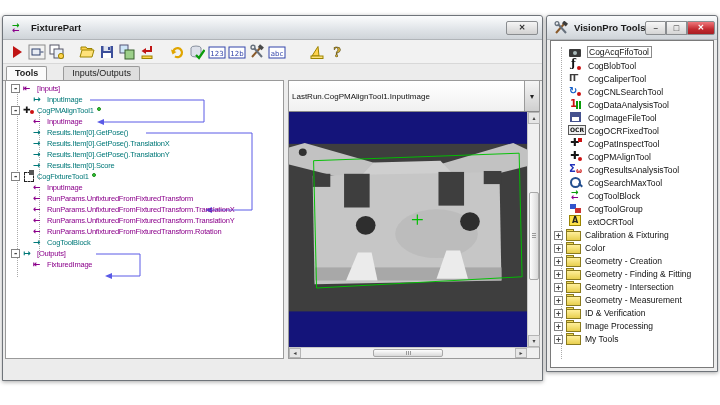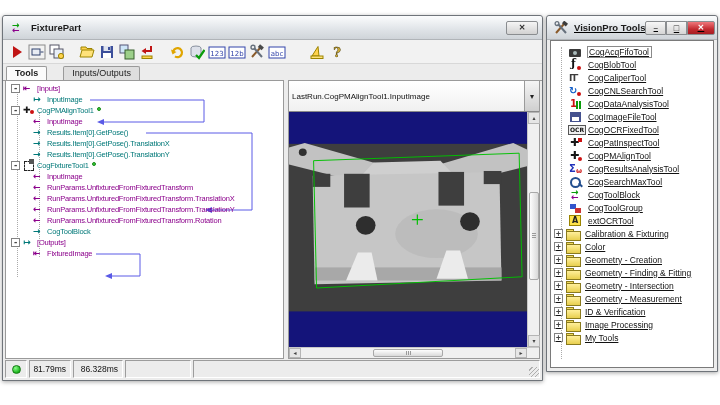--- a/index.html
+++ b/index.html
@@ -100,21 +100,21 @@
         align-items:center;justify-content:flex-end;font-size:8.5px;color:#111;padding:0 4px;}
   .cell.led{width:22px;justify-content:center;}
   .leddot{width:9px;height:9px;border-radius:50%;background:radial-gradient(circle at 35% 30%,#8cff8c,#1db31d 70%);border:1px solid #137a13;}
   .cell.t1{width:42px;} .cell.t2{width:50px;} .cell.sp1{width:66px;} .cell.rest{flex:1;margin-right:0;}
   .grip{position:absolute;right:1px;bottom:1px;width:10px;height:10px;
         background:repeating-linear-gradient(135deg,transparent 0 2px,#aeaeae 2px 3px);}
 
   
   .toolsbody{position:absolute;left:3px;right:3px;top:24px;bottom:3px;background:#fff;border:1px solid #7a7a7a;
         overflow:hidden;padding-top:4px;position:absolute;}
-  .trow{height:13px;display:flex;align-items:center;font-size:8.5px;color:#111;white-space:nowrap;position:relative;z-index:1;text-decoration:underline;}
+  .trow{height:13px;display:flex;align-items:flex-end;font-size:8.5px;color:#111;white-space:nowrap;position:relative;z-index:1;}
   .trow .xp{margin:0 2px 0 3px;}
   .trow.toolrow{padding-left:17px;}
   .tsel{border:1px solid #8a8a8a;padding:0 2px;background:#fff;}
   .ti{flex:0 0 16px;height:12px;position:relative;margin-right:3px;}
   .tlabel{padding-left:1px;}
 
   
   .ic-cam::before{content:"";position:absolute;left:1px;top:3px;width:12px;height:8px;background:#3a3a3a;border-radius:1px;}
   .ic-cam::after{content:"";position:absolute;left:5px;top:5px;width:4px;height:4px;border-radius:50%;background:#a9baba;}
   .ic-blob::before{content:"\0192";font:bold 11px/10px "DejaVu Serif",serif;color:#111;position:absolute;left:3px;top:0;}
@@ -307,20 +307,24 @@
           <span class="lbl teal">Results.Item[0].GetPose()</span>
         </div>
       <div class="row d1">
           <span class="tic teal t-right"></span>
           <span class="lbl teal">Results.Item[0].GetPose().TranslationX</span>
         </div>
       <div class="row d1">
           <span class="tic teal t-right"></span>
           <span class="lbl teal">Results.Item[0].GetPose().TranslationY</span>
         </div>
+      <div class="row d1">
+          <span class="tic teal t-right"></span>
+          <span class="lbl teal">Results.Item[0].Score</span>
+        </div>
       <div class="row d0">
           <span class="xp xp-m"></span>
           <span class="tool-ic fix-ic"></span>
           <span class="lbl teal">CogFixtureTool1</span>
           <span class="runled"></span>
         </div>
       <div class="row d1">
           <span class="tic purple t-left"></span>
           <span class="lbl purple">InputImage</span>
         </div>
@@ -393,34 +397,24 @@
         </div>
       </div>
       <div class="hbar">
         <span class="lf"></span>
         <span class="hthumb"></span>
         <span class="rt"></span>
       </div>
     </div>
   </div>
 
-  <div class="statusbar">
-    <span class="cell led">
-        <span class="leddot"></span>
-      </span>
-    <span class="cell t1">81.79ms</span>
-    <span class="cell t2">86.328ms</span>
-    <span class="cell sp1"></span>
-    <span class="cell rest"></span>
-    <span class="grip"></span>
-  </div>
 </div>
 
 <div class="win" style="left:546px;top:15px;width:172px;height:357px;">
-  <div class="titlebar" style="padding-right:2px;text-decoration:underline;">
+  <div class="titlebar" style="padding-right:2px;">
     <span style="flex:0 0 16px;height:14px;position:relative;">
       <svg width="16" height="14">
           <path d="M3 12 L11 3" stroke="#8a5a2a" stroke-width="2"></path>
           <rect x="9.5" y="0.8" width="5" height="3.4" fill="#3c3c3c" transform="rotate(40 12 2.5)"></rect>
           <path d="M13 12 L5 3" stroke="#66707c" stroke-width="2"></path>
           <circle cx="4" cy="2.6" r="1.9" fill="none" stroke="#66707c" stroke-width="1.3"></circle>
         </svg>
     </span>
     <span class="title">VisionPro Tools</span>
     <span class="capbtn min"></span>

